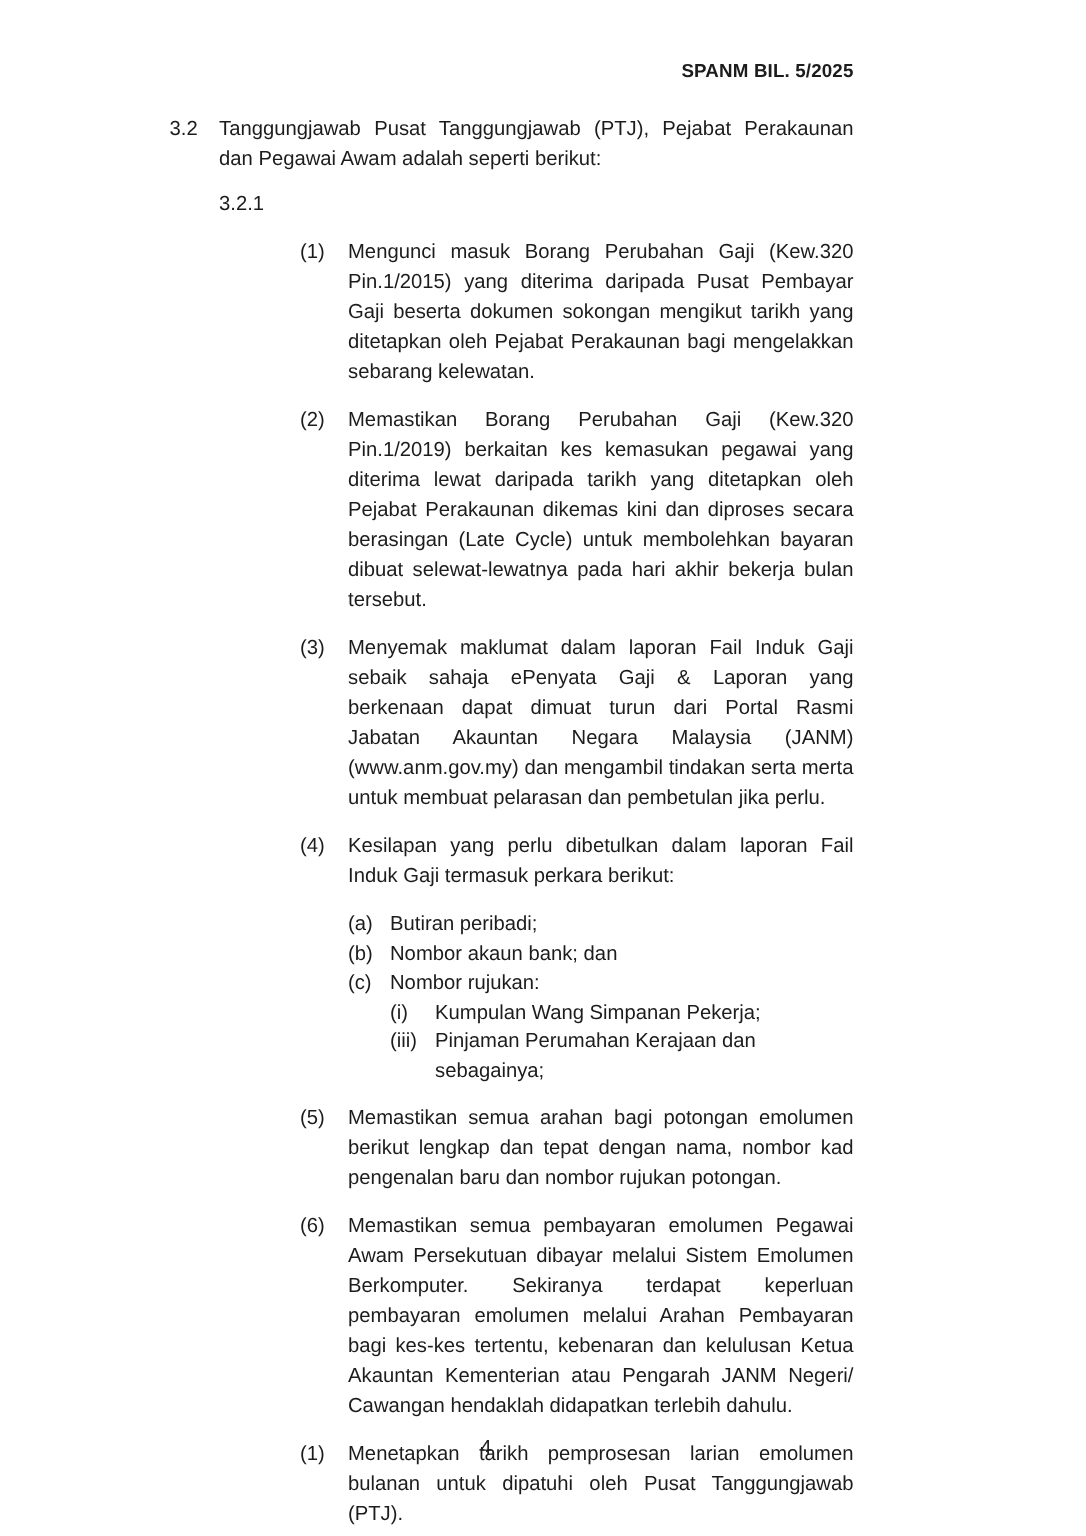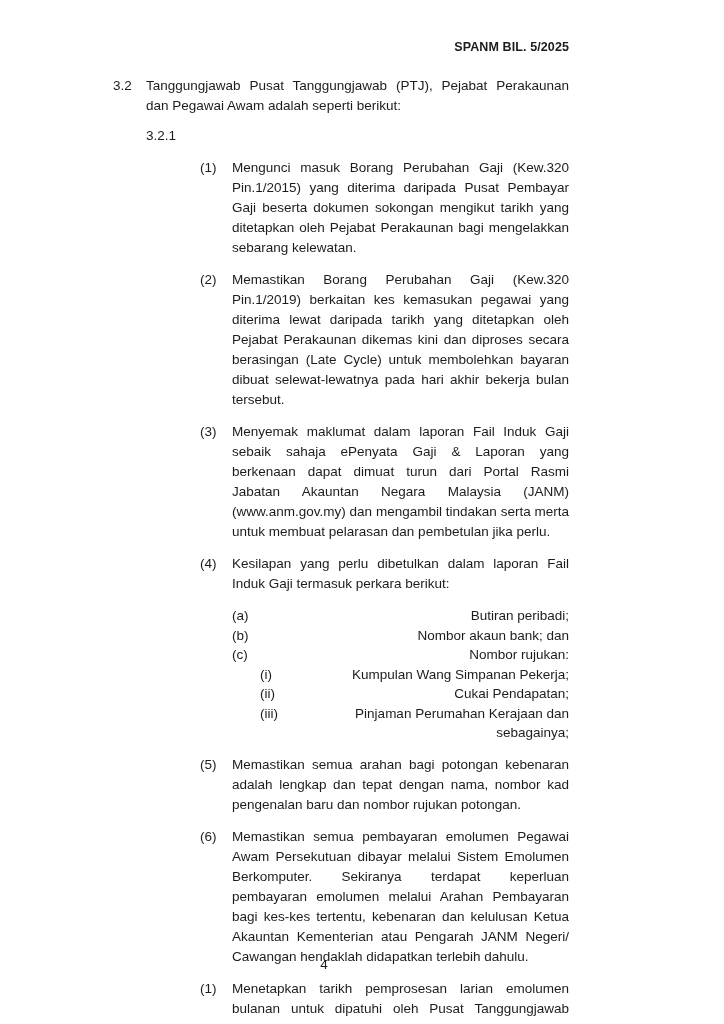--- a/index.html
+++ b/index.html
@@ -17,21 +17,21 @@
     font-weight: 700; font-size: 12.5px; letter-spacing: 0.1px;
   }
   .content {
     position: absolute; top: 76px; left: 113px; right: 79px;
     font-size: 13.5px; line-height: 20px;
   }
   .row { display: flex; align-items: flex-start; }
   .num { flex: 0 0 auto; }
   .w33 { width: 33px; } .w54 { width: 54px; }
   .w32 { width: 32px; } .w28 { width: 28px; } .w30 { width: 30px; }
-  .txt { flex: 1 1 auto; text-align: right; }
+  .txt { flex: 1 1 auto; }
   .txt-wrap { flex: 1 1 auto; }
   .just { text-align: justify; }
   .subsection { margin-left: 33px; }
   .head { margin-top: 10px; }
   .head .title { font-weight: 700; flex: 1 1 auto; }
   .head2 { margin-top: 14px; }
   .items { margin-left: 54px; }
   .item { margin-top: 12px; }
   .sublist { margin-top: 12px; }
   .sub-row { line-height: 19.5px; }
@@ -93,37 +93,33 @@
               <div class="row sub-row">
                 <span class="num w28">(c)</span>
                 <div class="txt-wrap">
                   <div class="txt">Nombor rujukan:</div>
                   <div class="roman-list">
                     <div class="row sub-row">
                       <span class="num w30">(i)</span>
                       <div class="txt">Kumpulan Wang Simpanan Pekerja;</div>
                     </div>
                     <div class="row sub-row">
-                      <span class="num w30">(ii)</span>
-                      <div class="txt">Cukai Pendapatan;</div>
-                    </div>
-                    <div class="row sub-row">
                       <span class="num w30">(iii)</span>
                       <div class="txt">Pinjaman Perumahan Kerajaan dan sebagainya;</div>
                     </div>
                   </div>
                 </div>
               </div>
             </div>
           </div>
         </div>
 
         <div class="row item">
           <span class="num w32">(5)</span>
-          <div class="txt just">Memastikan semua arahan bagi potongan kebenaran adalah lengkap dan tepat dengan nama, nombor kad pengenalan baru dan nombor rujukan potongan.</div>
+          <div class="txt just">Memastikan semua arahan bagi potongan emolumen berikut lengkap dan tepat dengan nama, nombor kad pengenalan baru dan nombor rujukan potongan.</div>
         </div>
 
         <div class="row item">
           <span class="num w32">(6)</span>
           <div class="txt just">Memastikan semua pembayaran emolumen Pegawai Awam Persekutuan dibayar melalui Sistem Emolumen Berkomputer. Sekiranya terdapat keperluan pembayaran emolumen melalui Arahan Pembayaran bagi kes-kes tertentu, kebenaran dan kelulusan Ketua Akauntan Kementerian atau Pengarah JANM Negeri/ Cawangan hendaklah didapatkan terlebih dahulu.</div>
         </div>
 
       </div>
     </div>
 

